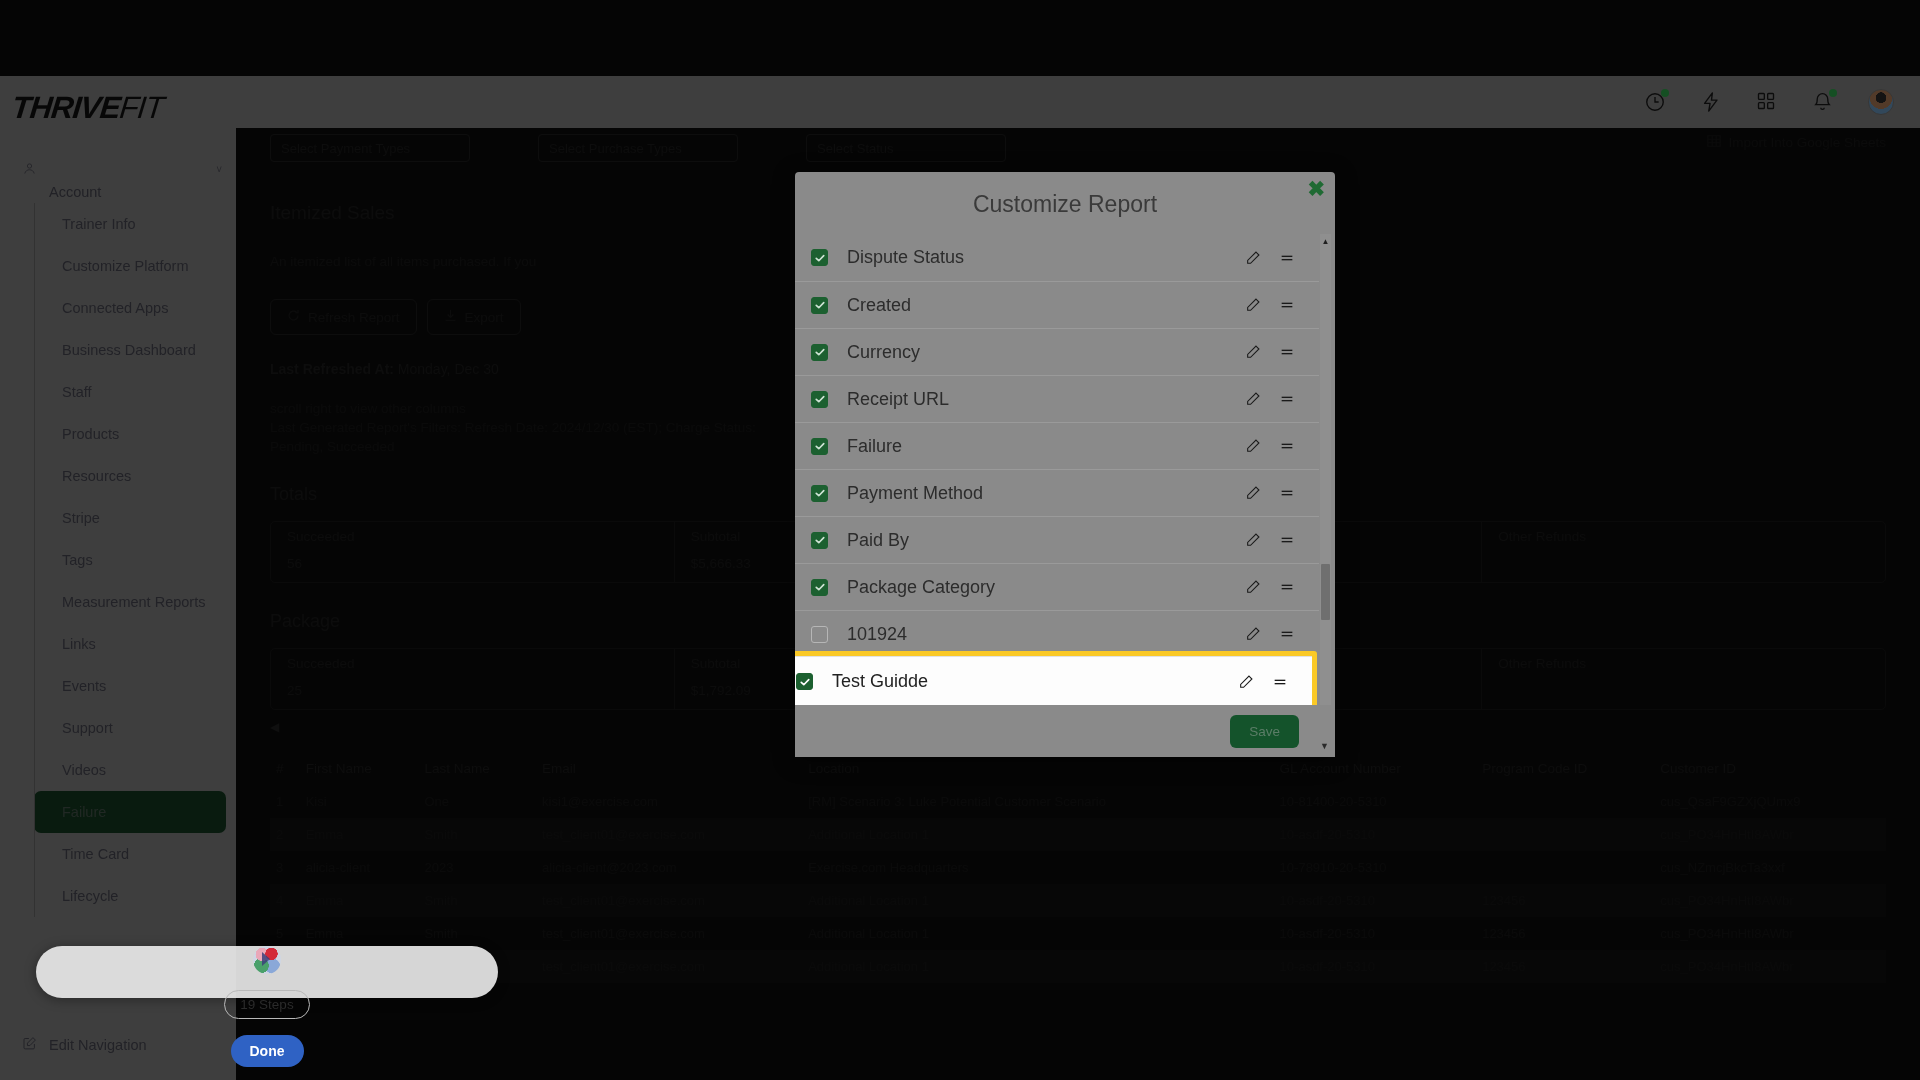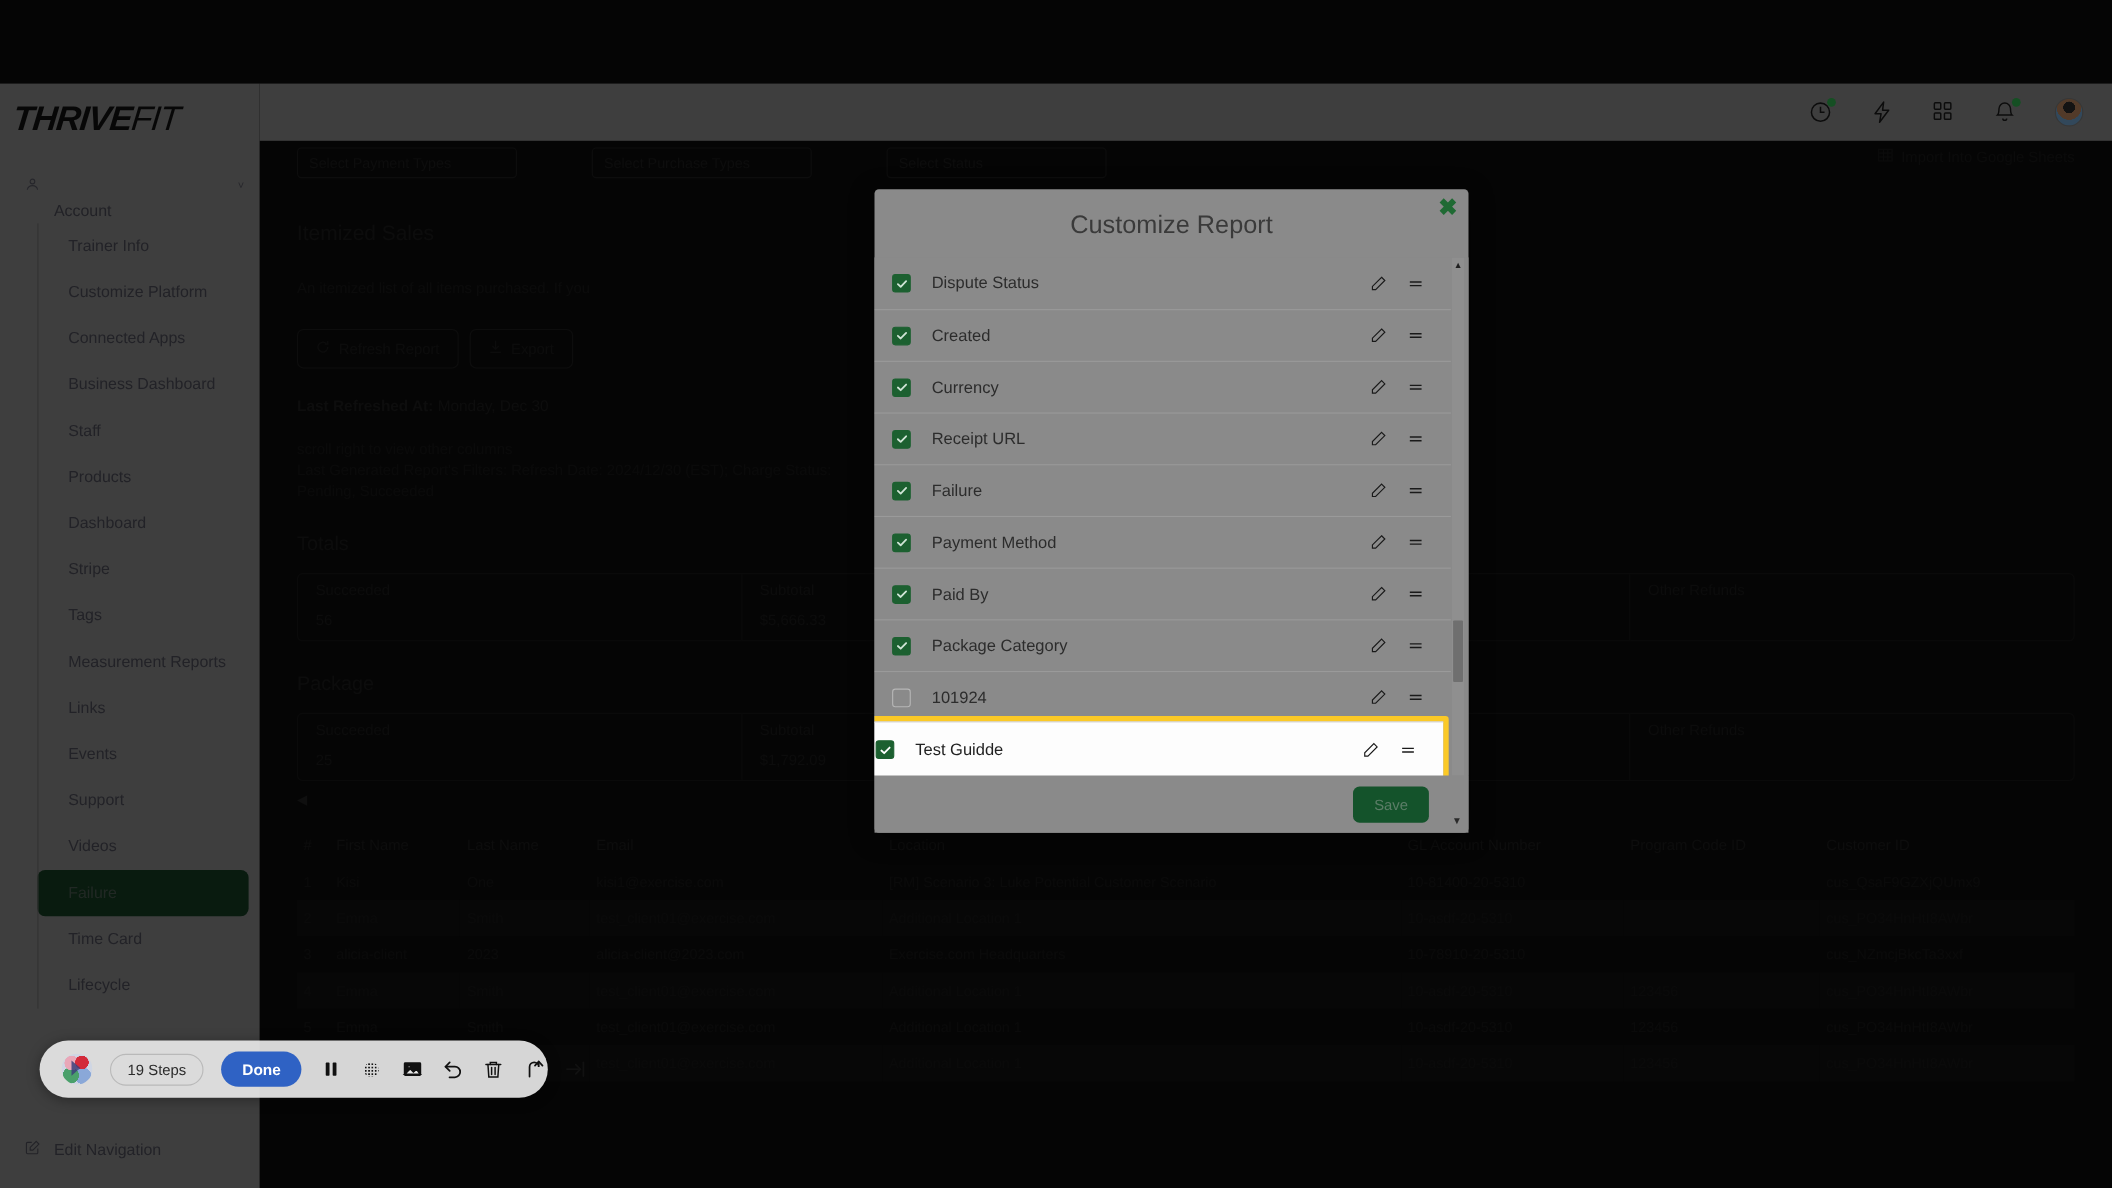--- a/index.html
+++ b/index.html
@@ -183,21 +183,21 @@
   .cbx {
     width: 17px; height: 17px; border-radius: 3px;
     background: #1c6030; border: 1px solid #1c6030;
     display: flex; align-items: center; justify-content: center;
     flex: 0 0 auto;
   }
   .cbx svg { width: 12px; height: 12px; }
   .cbx.off { background: transparent; border: 1px solid #b6b6b6; }
   .col-label {
     flex: 1; margin-left: 19px;
-    font-size: 15px; color: #2c2c2c;
+    font-size: 18px; color: #2c2c2c;
   }
   .row-icon { width: 18px; color: #1a1a1a; flex: 0 0 auto; }
   .row-icon.handle { margin-left: 16px; }
   .row-icon svg { display: block; }
 
   
   #highlight-wrap {
     position: absolute; left: -20px; right: 18px; bottom: -6px;
     border: 5px solid #fbc926;
     background: #fca5a5;
@@ -246,20 +246,21 @@
   
   #recorder {
     position: absolute; left: 36px; bottom: 82px;
     height: 52px; width: 462px;
     background: rgba(232,232,232,0.92);
     border-radius: 26px;
     display: flex; align-items: center;
     padding: 0 20px; gap: 16px;
     z-index: 40;
     box-shadow: 0 2px 12px rgba(0,0,0,0.35);
+    flex-direction: column;
   }
   #rec-logo {
     width: 28px; height: 28px; border-radius: 50%;
     background:
       radial-gradient(circle at 66% 28%, #d32a3a 0 22%, transparent 23%),
       radial-gradient(circle at 33% 30%, #e9a7b8 0 24%, transparent 25%),
       radial-gradient(circle at 30% 70%, #4aa06b 0 26%, transparent 27%),
       radial-gradient(circle at 70% 72%, #8aa8d8 0 26%, transparent 27%),
       #cfd6e4;
     flex: 0 0 auto;
@@ -536,21 +537,21 @@
           <span class="nav-chevron">˅</span>
         </div>
 
         <div class="nav-sub">
           <div class="nav-item">Trainer Info</div>
           <div class="nav-item">Customize Platform</div>
           <div class="nav-item">Connected Apps</div>
           <div class="nav-item">Business Dashboard</div>
           <div class="nav-item">Staff</div>
           <div class="nav-item">Products</div>
-          <div class="nav-item">Dashboard</div>
+          <div class="nav-item">Resources</div>
           <div class="nav-item">Stripe</div>
           <div class="nav-item">Tags</div>
           <div class="nav-item">Measurement Reports</div>
           <div class="nav-item">Links</div>
           <div class="nav-item">Events</div>
           <div class="nav-item">Support</div>
           <div class="nav-item">Videos</div>
           <div class="nav-item active">Failure</div>
           <div class="nav-item">Time Card</div>
           <div class="nav-item">Lifecycle</div>

